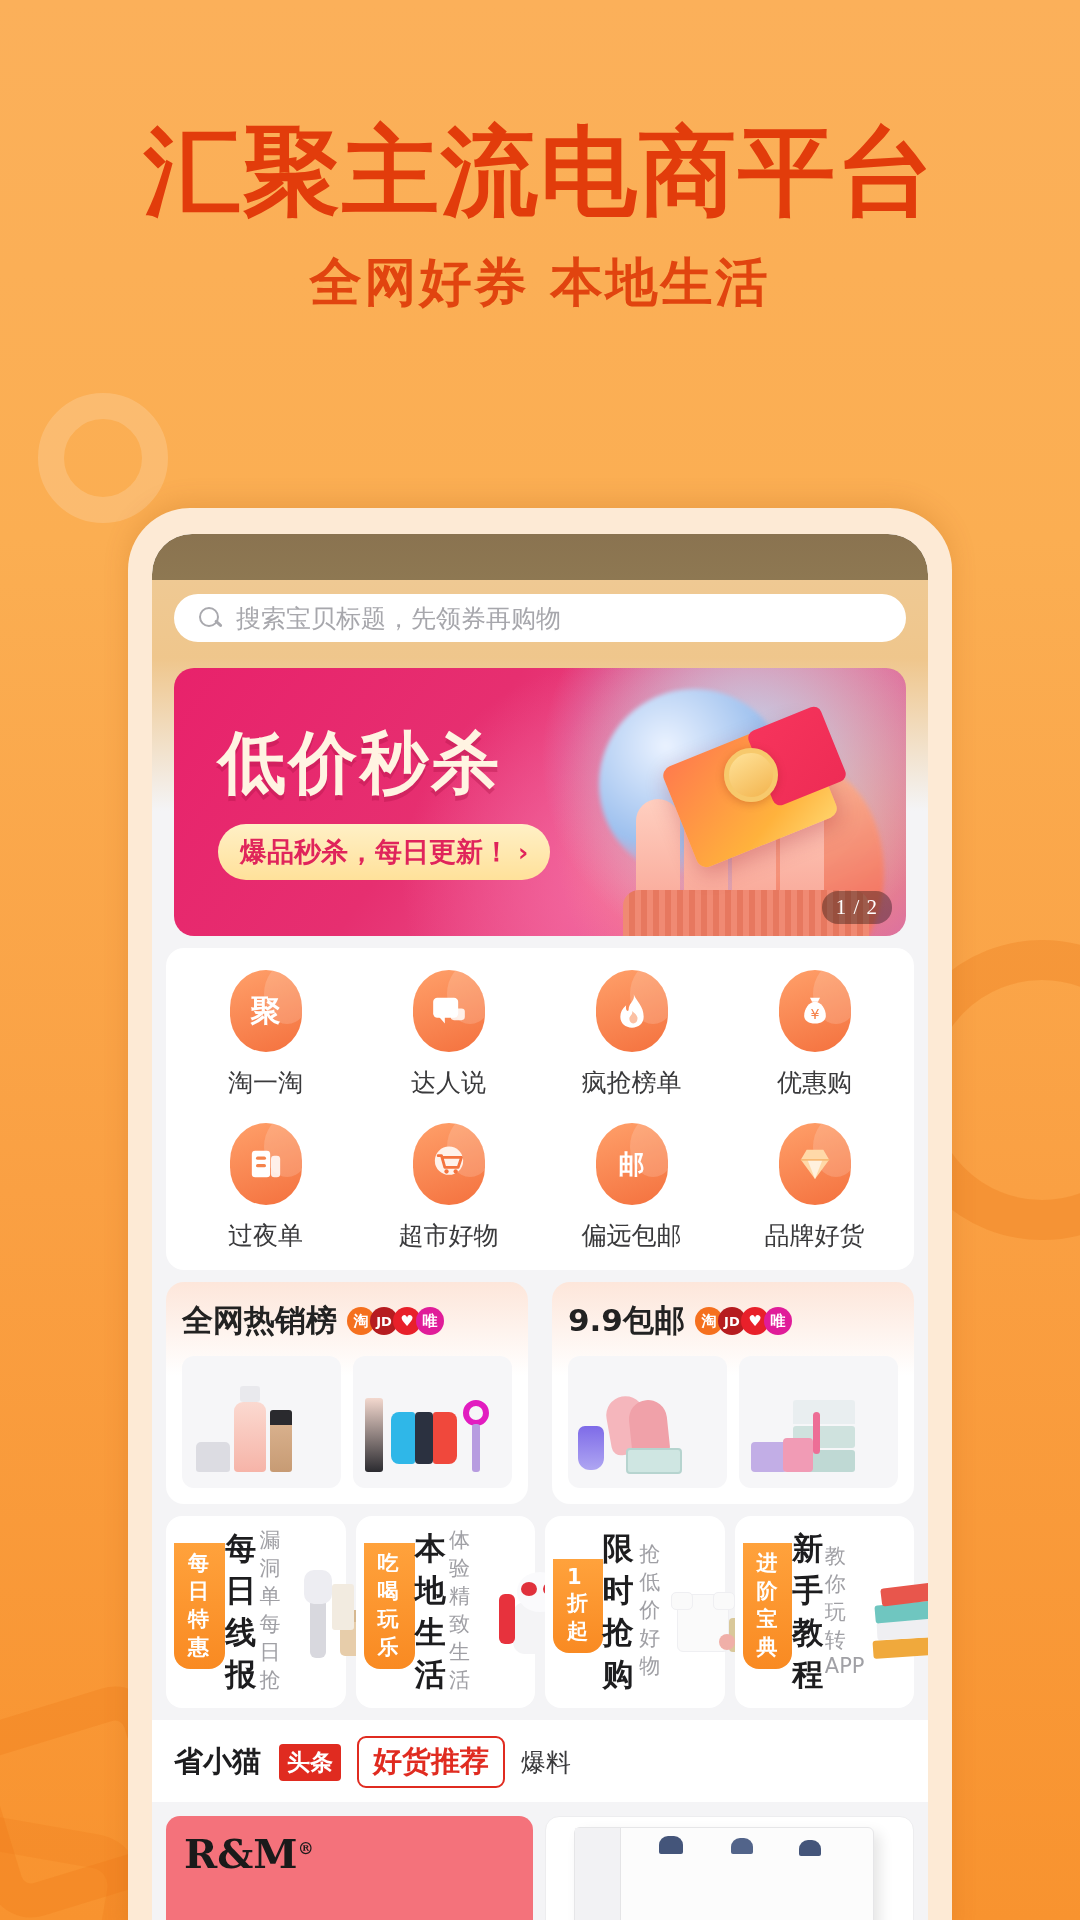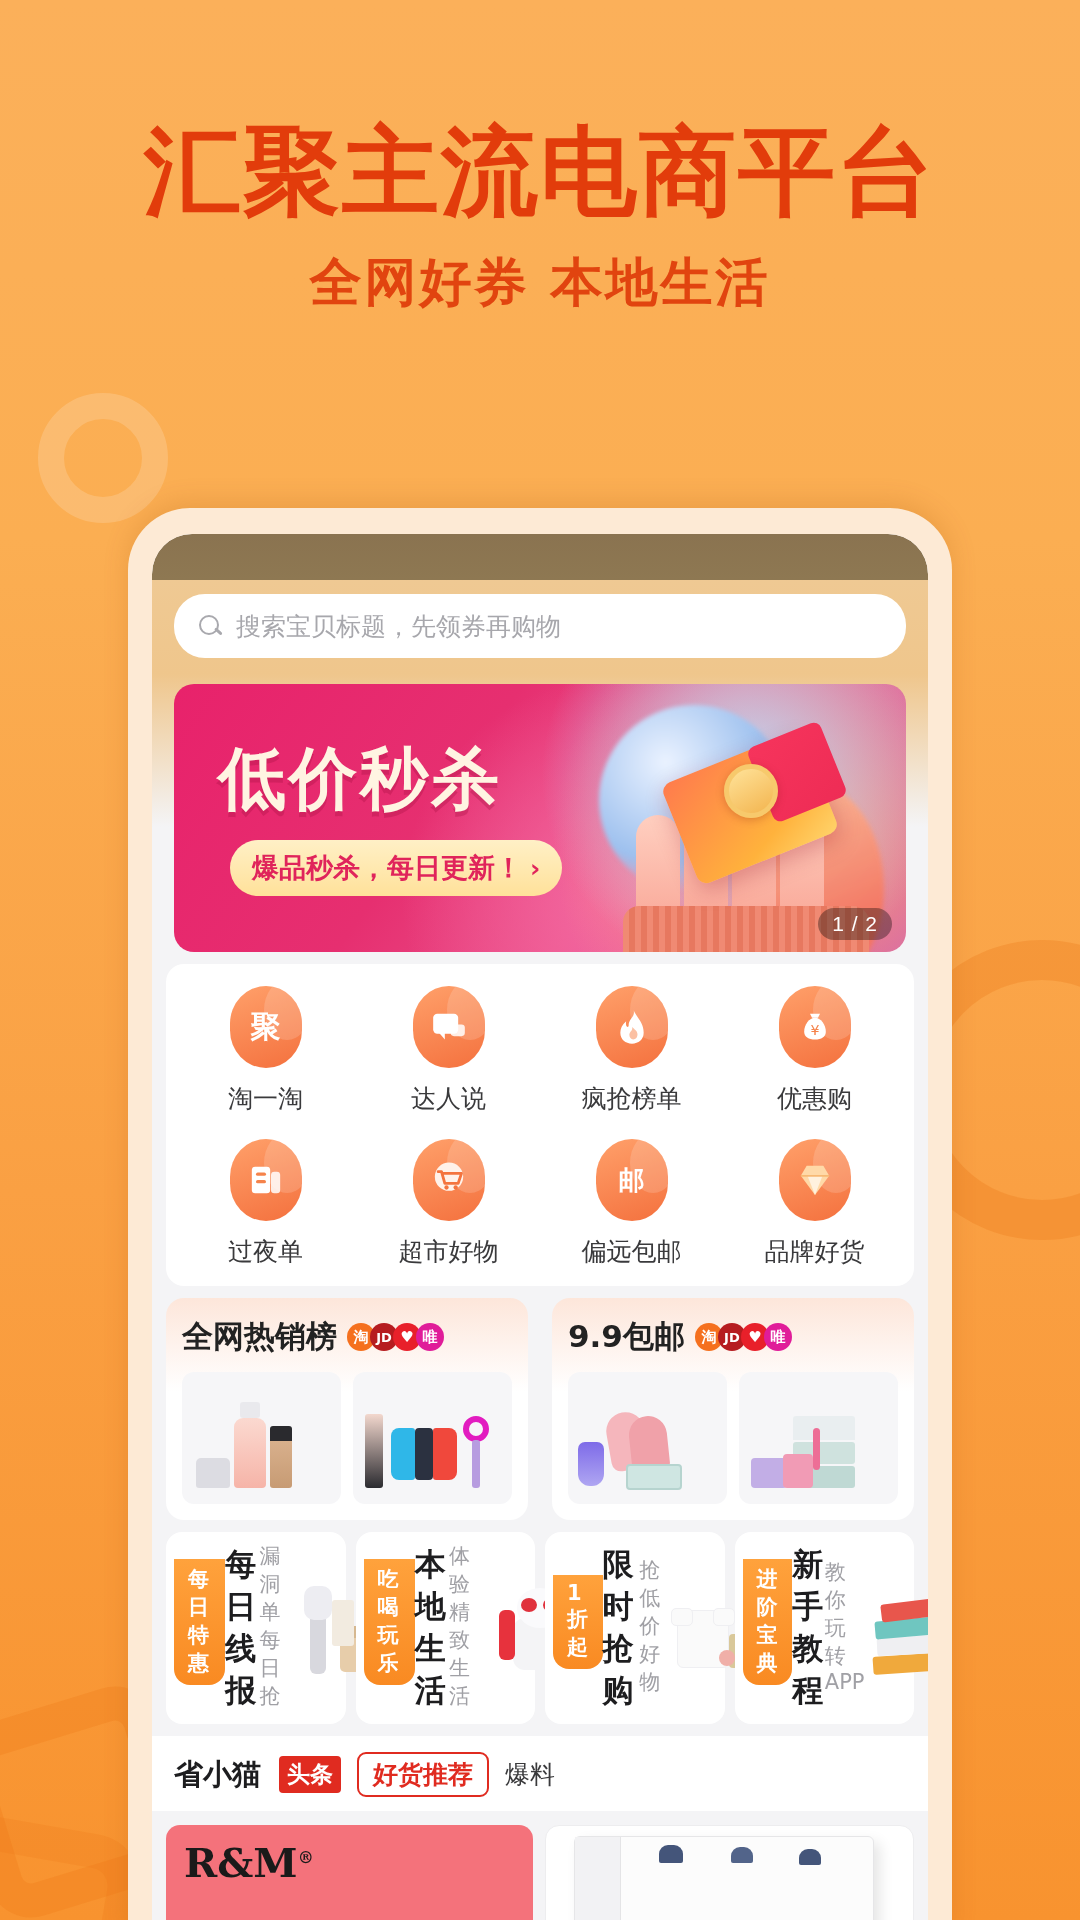--- a/index.html
+++ b/index.html
@@ -66,21 +66,21 @@
     background:linear-gradient(180deg,#8A7350 0%,#8E7852 100%);
     border-radius:40px 40px 0 0;
   }
 
   
   .app-head {
     background:linear-gradient(180deg,#EFC993 0%,#EFC68C 100%);
     padding:14px 22px 16px 22px;
   }
   .search-bar {
-    height:64px; background:#fff; border-radius:31px;
+    height:48px; background:#fff; border-radius:31px;
     display:flex; align-items:center; gap:14px; padding:0 24px;
   }
   .mag { width:24px; height:24px; position:relative; flex:none; }
   .mag::before {
     content:""; position:absolute; left:1px; top:1px; width:16px; height:16px;
     border:2.5px solid #A9A9AE; border-radius:50%;
   }
   .mag::after {
     content:""; position:absolute; left:16px; top:16px; width:9px; height:2.5px;
     background:#A9A9AE; border-radius:2px; transform:rotate(42deg);
@@ -133,32 +133,32 @@
     border-radius:16px;
     background:repeating-linear-gradient(90deg,#F08A73 0px,#F08A73 6px,#E7785F 6px,#E7785F 12px);
   }
   .banner-title {
     position:absolute; left:44px; top:50px;
     font-size:68px; font-weight:bold; color:#FFF4E2; letter-spacing:3px;
     text-shadow:0 5px 0 rgba(173,17,70,.35);
     font-family:"DejaVu Sans","Liberation Sans",sans-serif;
   }
   .banner-cta {
-    position:absolute; left:56px; top:156px;
+    position:absolute; left:44px; top:156px;
     height:56px; padding:0 22px; border-radius:28px;
     background:linear-gradient(180deg,#FFF0C6 0%,#FFE19A 100%);
     display:flex; align-items:center; gap:8px;
     font-size:27px; font-weight:bold; color:#E0245B;
     font-family:"DejaVu Sans","Liberation Sans",sans-serif;
   }
   .banner-cta .chev { font-size:25px; font-weight:bold; }
   .pager {
     position:absolute; right:14px; bottom:12px;
     background:rgba(0,0,0,.34); color:#fff; font-size:21px;
-    padding:4px 14px; border-radius:16px; letter-spacing:1px;
+    padding:4px 14px; border-radius:16px; letter-spacing:1px;font-family:Liberation Serif, serif;
   }
 
   
   .grid-card {
     margin:12px 14px 0 14px; background:#fff; border-radius:18px;
     padding:22px 8px 18px 8px;
   }
   .icon-row { display:flex; }
   .icon-row + .icon-row { margin-top:24px; }
   .icon-cell { flex:1; display:flex; flex-direction:column; align-items:center; gap:14px; }
@@ -211,21 +211,21 @@
   .quad-art { margin-top:10px; width:100%; height:110px; position:relative; }
 
   
   .newsbar { background:#fff; margin:12px 0 0 0; padding:16px 22px 14px 22px;
              display:flex; align-items:center; gap:16px; }
   .brandname { font-size:29px; font-weight:bold; color:#1D1D1F;
     font-family:"DejaVu Sans","Liberation Sans",sans-serif; }
   .toutiao { background:#E02B20; color:#fff; font-size:23px; font-weight:bold;
              padding:3px 8px; border-radius:4px; margin-left:2px;
     font-family:"DejaVu Sans","Liberation Sans",sans-serif; }
-  .tab-pill { border:2px solid #E02B20; color:#E02B20; font-size:25px; font-weight:bold;
+  .tab-pill { border:2px solid #E02B20; color:#E02B20; font-size:29px; font-weight:bold;
               padding:4px 14px; border-radius:9px;
     font-family:"DejaVu Sans","Liberation Sans",sans-serif; }
   .tab-plain { color:#3A3A3C; font-size:25px;
     font-family:"DejaVu Sans","Liberation Sans",sans-serif; }
 
   
   .feed { display:flex; gap:12px; padding:14px 14px 0 14px; background:#F4F4F6; }
   .feed-card { flex:1; height:230px; border-radius:14px; overflow:hidden; position:relative; }
   .fc-left { background:#F4727B; }
   .fc-right { background:#fff; border:1px solid #EDEDEF; }

